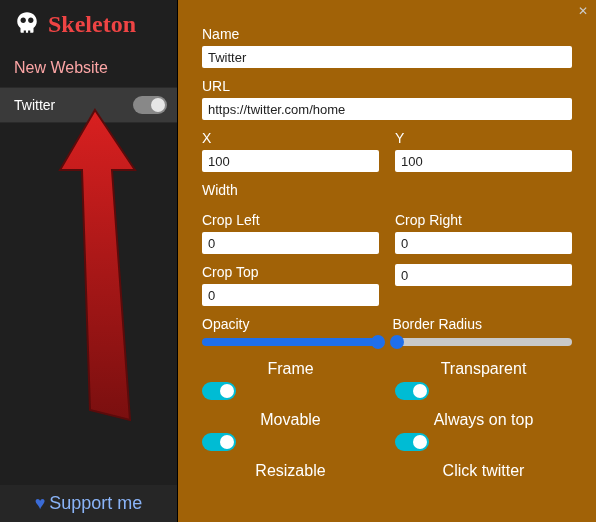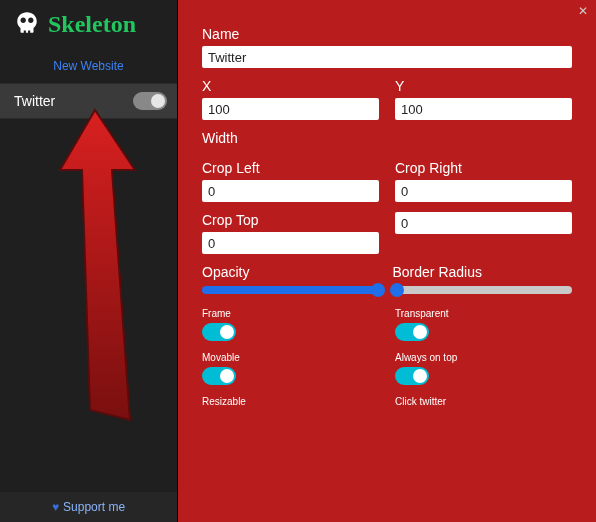--- a/index.html
+++ b/index.html
@@ -26,55 +26,54 @@
   .brand {
     display: flex;
     align-items: center;
     padding: 10px 12px 10px 14px;
     gap: 8px;
   }
   .brand-name {
     font-family: "Brush Script MT", cursive;
     font-size: 24px;
     font-weight: bold;
-    color: #22c55e;
+    color: #ef4444;
   }
   .new-btn {
     padding: 10px 14px;
-    font-size: 12px;
-    cursor: pointer;
-    color: #3b82f6;
-    text-align: center;
+    font-size: 16px;
+    cursor: pointer;
+    color: #fca5a5;
   }
   .site-list { flex: 1; }
   .site-item {
     display: flex;
     align-items: center;
     justify-content: space-between;
     padding: 8px 10px 8px 14px;
     background: #3a3a3a;
     font-size: 14px;
     cursor: pointer;
     border-top: 1px solid #2a2a2a;
     border-bottom: 1px solid #2a2a2a;
   }
 
   .support {
     text-align: center;
     padding: 8px;
-    font-size: 12px;
+    font-size: 18px;
     color: #8ab4f8;
     cursor: pointer;
     background: #262626;
   }
   .support .heart { color: #3a6bd6; margin-right: 4px; }
 
   .main {
     flex: 1;
-    background: #b91c1c;
+    background: #a16207;
     padding: 26px 24px 0 24px;
     overflow: hidden;
   }
   .field { margin-bottom: 10px; }
   .field label { display: block; font-size: 14px; margin-bottom: 4px; }
   .field input[type="text"] {
     width: 100%;
     background: #fff;
     color: #222;
     border: none;
@@ -128,21 +127,21 @@
     border-radius: 50%; top: 2px;
   }
   .toggle.on .knob { right: 2px; }
   .toggle.off .knob { left: 2px; }
 
   .sidebar .toggle.off { background: #888; }
   .sidebar .toggle.off .knob { right: 2px; left: auto; background:#e6e6e6; }
 
   .tog-row { display:flex; gap:16px; margin-bottom: 8px;}
   .tog-col { flex:1; }
-  .tog-col label { display:block; font-size:10px; margin-bottom:4px; }
+  .tog-col label { display:block; font-size:16px; margin-bottom:4px;text-align:center; }
 
   
   .red-arrow {
     position: absolute;
     left: 40px;
     top: 100px;
     z-index: 10;
     pointer-events: none;
   }
 </style>
@@ -181,20 +180,24 @@
     </div>
   </div>
 
   <div class="main">
 
     <div class="field">
       <label>Name</label>
       <input type="text" value="Twitter" style="">
     </div>
 
+    <div class="field">
+      <label>URL</label>
+      <input type="text" value="https://twitter.com/home" style="">
+    </div>
 
     <div class="row2">
       <div class="field">
         <label>X</label>
         <input type="text" value="100" style="">
       </div>
       <div class="field">
         <label>Y</label>
         <input type="text" value="100" style="">
       </div>

